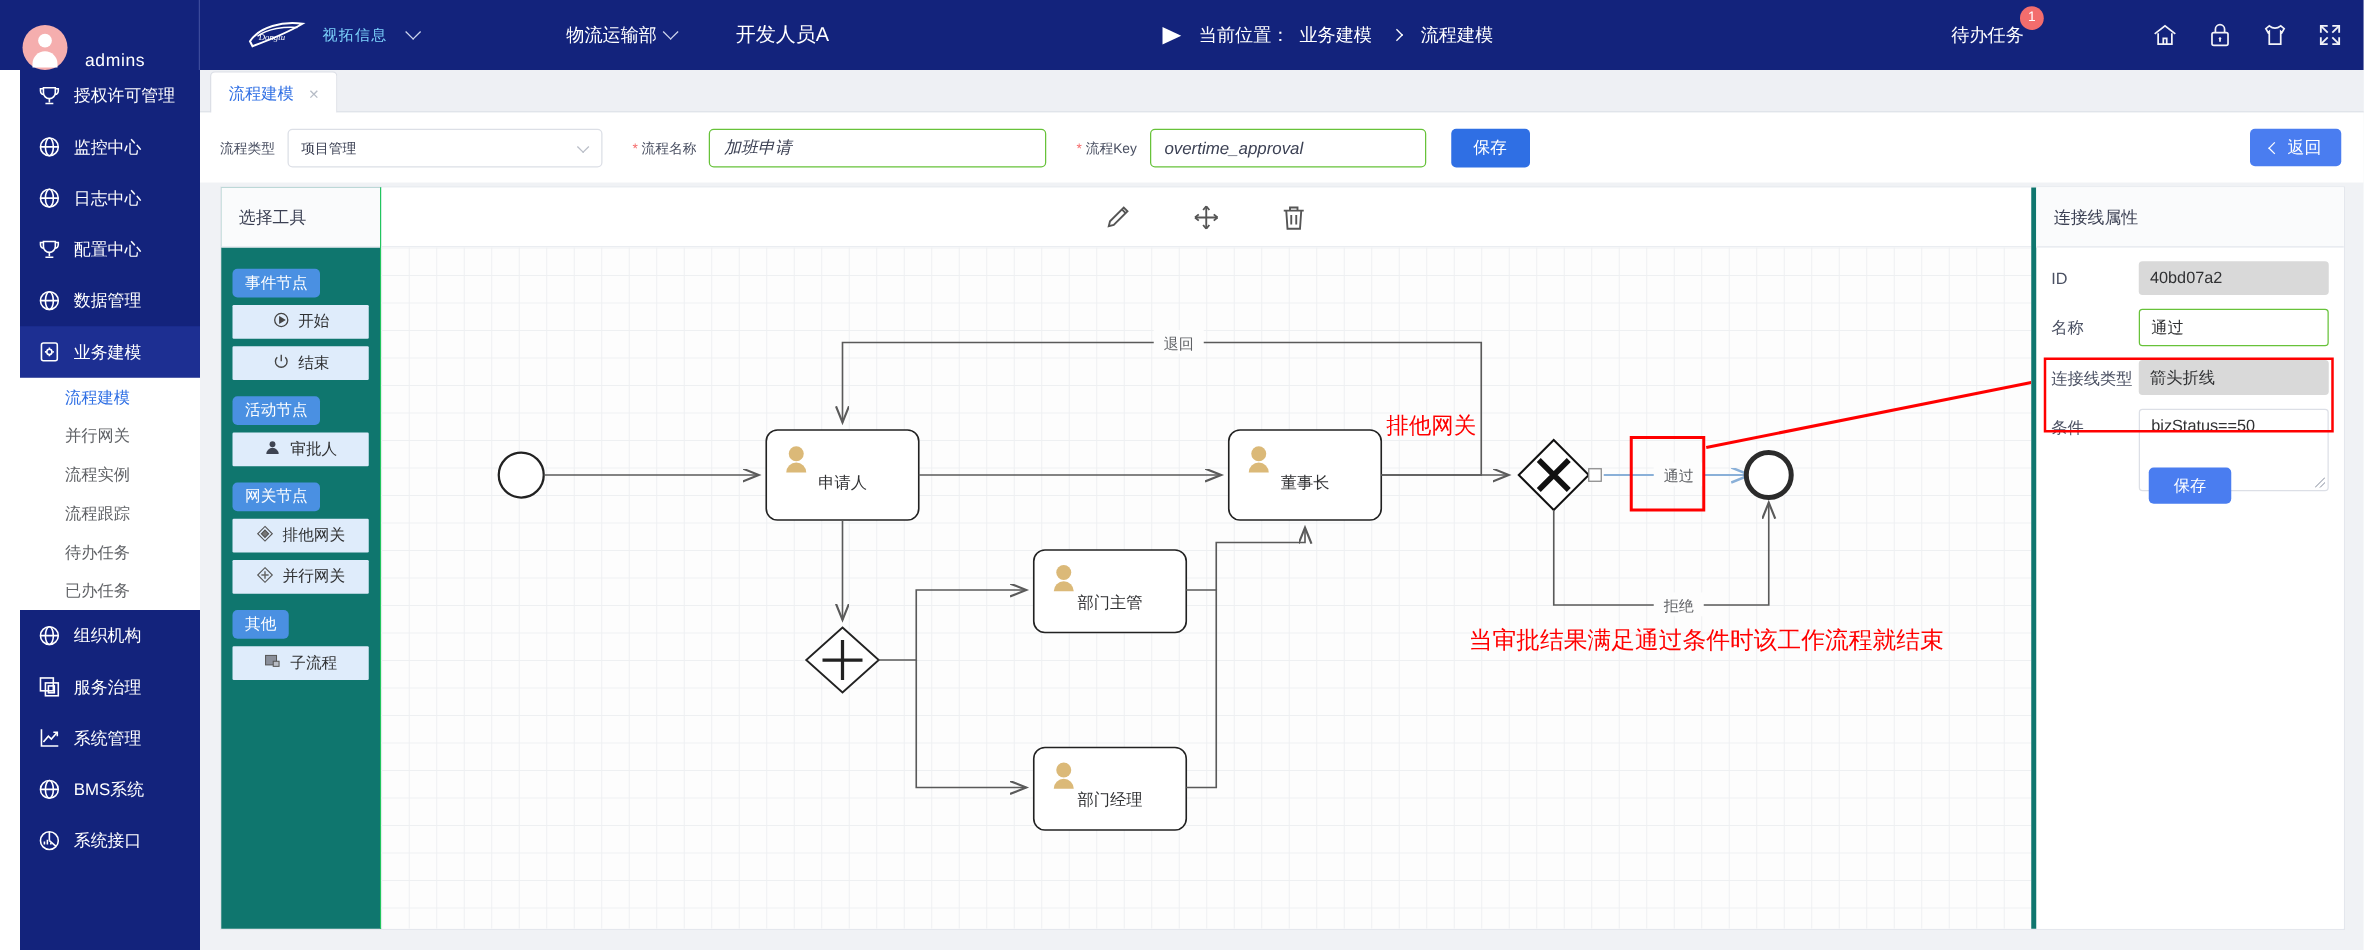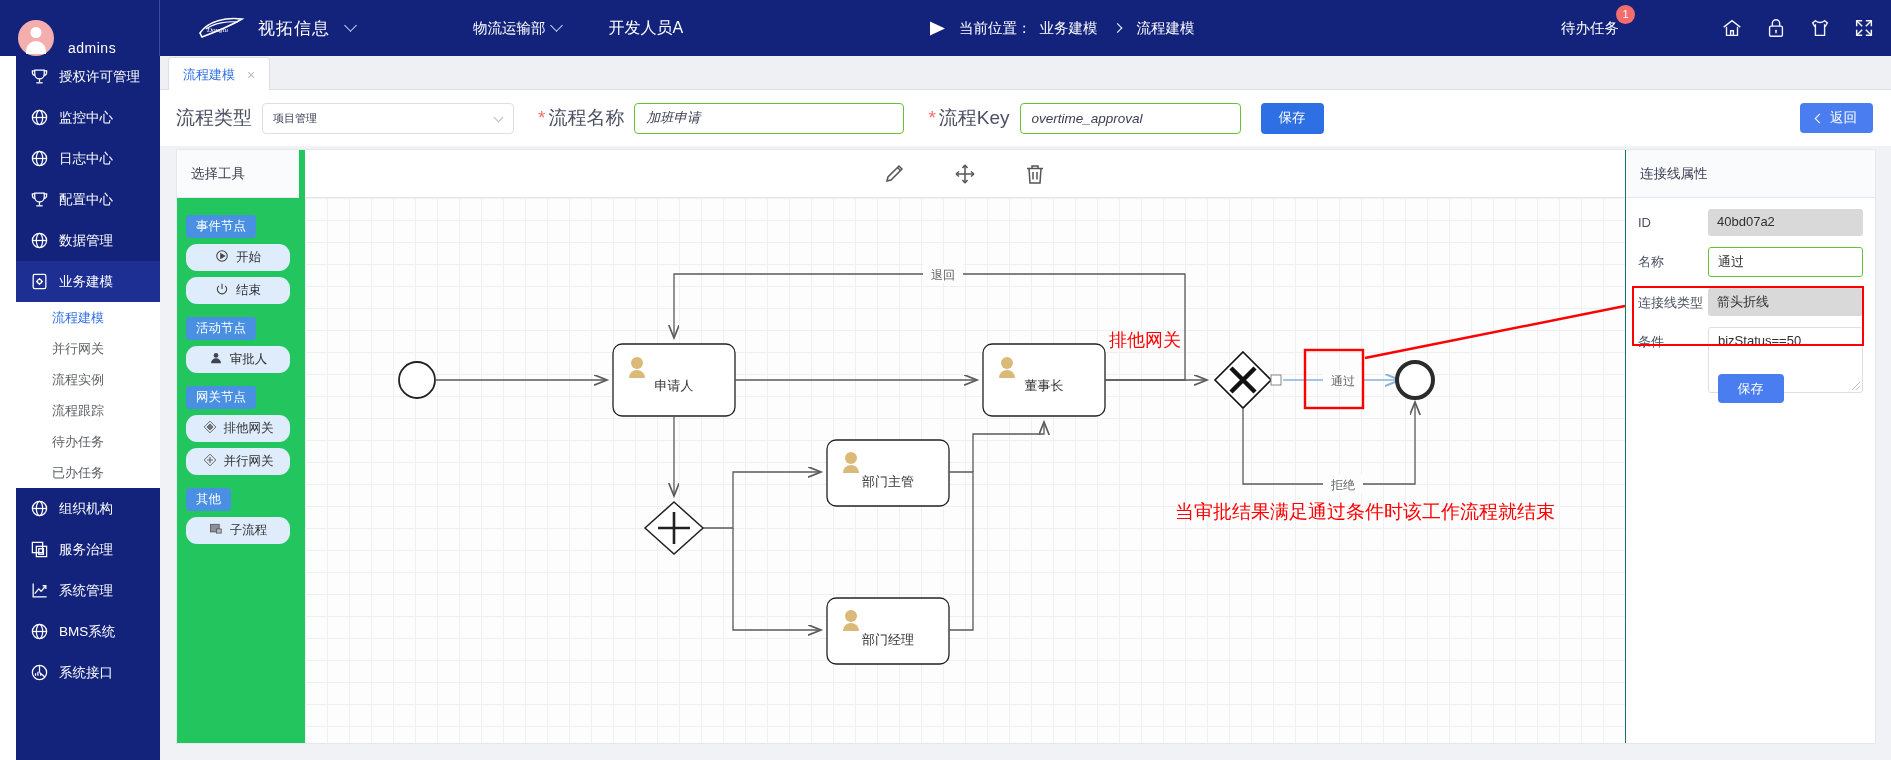--- a/index.html
+++ b/index.html
@@ -41,21 +41,21 @@
   }
   .tb-username { font-size: 14px; color: #fff; letter-spacing: .5px; }
 
   .tb-logo-wrap {
     display: flex; align-items: center; gap: 10px;
     margin-left: 36px;
   }
   .tb-logo {
     width: 52px; height: 26px; position: relative; flex: none;
   }
-  .tb-brand { font-size: 17px; color: #ffffff; letter-spacing: 1px; }
+  .tb-brand { font-size: 12px; color: #7dd3fc; letter-spacing: 1px; }
   .chev { display: inline-block; width: 9px; height: 9px;
           border-right: 1.6px solid #cfd6ee; border-bottom: 1.6px solid #cfd6ee;
           transform: rotate(45deg); margin-left: 6px; position: relative; top: -3px; }
 
   .tb-dept { margin-left: 118px; font-size: 14.5px; display: flex; align-items: center; }
   .tb-person { margin-left: 48px; font-size: 16px; }
 
   .tb-breadcrumb {
     position: absolute; left: 930px; top: 50%; transform: translateY(-50%);
     display: flex; align-items: center; gap: 8px; font-size: 14.5px;
@@ -125,21 +125,21 @@
     position: relative; top: 1px; cursor: pointer;
   }
   .tab .tclose { color: #b6bcc6; font-size: 14px; line-height: 1; cursor: pointer; }
 
   .formbar {
     height: 56px; background: #ffffff;
     display: flex; align-items: center; padding: 0 16px;
     position: relative;
   }
   .fld { display: flex; align-items: center; }
-  .fld-label { font-size: 19px; color: #4b5163; margin-right: 10px; white-space: nowrap; }
+  .fld-label { font-size: 11px; color: #4b5163; margin-right: 10px; white-space: nowrap; }
   .req { color: #f56c6c; margin-right: 3px; }
   .sel-box {
     width: 252px; height: 31px; border: 1px solid #dcdfe6; border-radius: 4px;
     background: #fff; display: flex; align-items: center; padding: 0 10px;
     font-size: 11px; color: #3c4154; position: relative; cursor: pointer;
   }
   .sel-box .dchev {
     position: absolute; right: 11px; top: 10px;
     width: 7px; height: 7px; border-right: 1.4px solid #b9bdc7;
     border-bottom: 1.4px solid #b9bdc7; transform: rotate(45deg);
@@ -167,34 +167,34 @@
     width: 7px; height: 7px; border-left: 1.6px solid #fff;
     border-bottom: 1.6px solid #fff; transform: rotate(45deg);
   }
 
   
   .modeler {
     position: absolute; left: 16px; top: 93px;
     width: 1700px; height: 595px; background: #fff;
     border: 1px solid #e4e7ed; display: flex;
   }
-  .palette { width: 128px; border-right: 6px solid #22c55e; background: #22c55e; }
+  .palette { width: 128px; border-right: 1px solid #22c55e; background: #0f766e; }
   .palette-hd {
     height: 48px; display: flex; align-items: center; padding-left: 14px;
     font-size: 13.5px; color: #3c4154; background: #fafbfc;
     border-bottom: 1px solid #e4e7ed;
   }
   .pal-body { padding: 10px 9px 0 9px; }
   .pal-group {
     display: inline-block; background: #4a90e2; color: #fff;
     font-size: 12.5px; border-radius: 4px; padding: 3px 10px;
     margin: 7px 0 6px 0; cursor: pointer;
   }
   .pal-item {
-    height: 27px; background: #dfecfb; border-radius: 11px;
+    height: 27px; background: #dfecfb; border-radius: 1px;
     display: flex; align-items: center; justify-content: center; gap: 7px;
     font-size: 12.5px; color: #303133; margin-bottom: 6px; cursor: pointer;
   }
 
   .canvas-area { flex: 1; position: relative; overflow: hidden; }
   .canvas-toolbar {
     height: 48px; border-bottom: 1px solid #e4e7ed; background: #fff;
     display: flex; align-items: center; justify-content: center; gap: 46px;
   }
   .ctool { width: 24px; height: 24px; cursor: pointer; }
@@ -202,21 +202,21 @@
     position: absolute; left: 0; top: 48px; right: 0; bottom: 0;
     background-color: #fdfdfd;
     background-image:
       linear-gradient(to right, #eef0f2 1px, transparent 1px),
       linear-gradient(to bottom, #eef0f2 1px, transparent 1px);
     background-size: 22px 22px;
   }
   .canvas-grid svg { position: absolute; left: 0; top: 0; }
 
   .props {
-    width: 250px; border-left: 1px solid #0f766e; background: #fff;
+    width: 250px; border-left: 4px solid #0f766e; background: #fff;
     position: relative;
   }
   .props-hd {
     height: 48px; display: flex; align-items: center; padding-left: 14px;
     font-size: 13.5px; color: #3c4154; background: #fafbfc;
     border-bottom: 1px solid #e4e7ed;
   }
   .prop-row { display: flex; align-items: flex-start; padding: 11px 12px 0 12px; }
   .prop-label { width: 70px; font-size: 13px; color: #4b5163; padding-top: 6px; flex: none; }
   .prop-val-ro {

